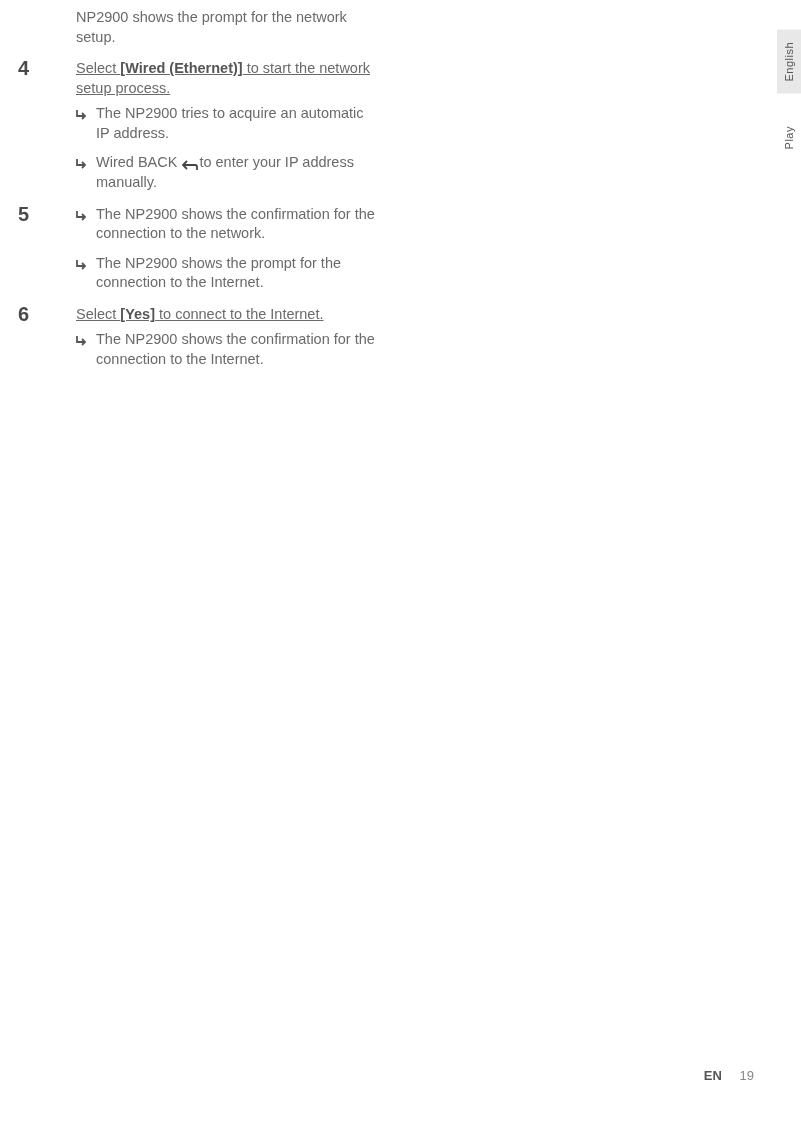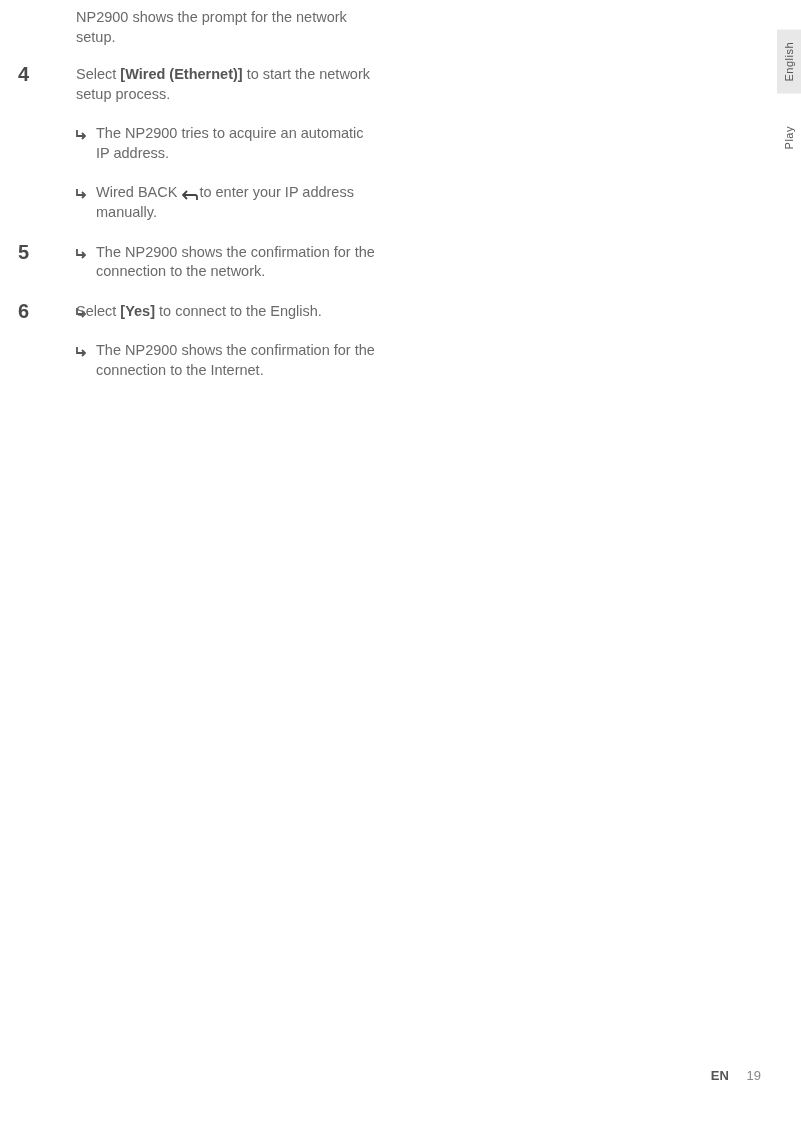--- a/index.html
+++ b/index.html
@@ -17,48 +17,49 @@
     }
     .content {
       padding: 8px 40px 0 40px;
       width: 420px;
     }
     .continuation {
       padding-left: 36px;
       font-size: 14.5px;
       line-height: 1.35;
       color: #6a6a6a;
-      margin-bottom: 18px;
+      margin-bottom: 12px;
     }
     .step {
       margin-bottom: 12px;
       position: relative;
     }
     .step-number {
       position: absolute;
       left: -22px;
       top: -2px;
       font-size: 20px;
       font-weight: bold;
       color: #4a4a4a;
     }
     .step-text {
       padding-left: 0px;
       font-size: 14.5px;
       line-height: 1.35;
       color: #6a6a6a;
       margin-left: 36px;
+      text-decoration: underline;
     }
     .step-text .bold {
       font-weight: bold;
       color: #555;
     }
     .substep {
       margin-left: 56px;
-      margin-top: 20px;
+      margin-top: 6px;
       margin-bottom: 10px;
       font-size: 14.5px;
       line-height: 1.35;
       color: #6a6a6a;
       position: relative;
     }
     .substep-arrow {
       position: absolute;
       left: -20px;
       top: 3px;
@@ -97,21 +98,21 @@
     .tab-english {
       background: #e8e8e8;
     }
     .tab-play {
       background: #fff;
       margin-top: 20px;
     }
     .footer {
       position: absolute;
       bottom: 40px;
-      right: 40px;
+      right: 47px;
       font-size: 13px;
       color: #555;
     }
     .footer-en {
       font-weight: bold;
       margin-right: 14px;
     }
     .footer-page {
       color: #888;
     }
@@ -159,27 +160,28 @@
           </svg>
       </span>
       <span>The NP2900 shows the confirmation for the connection to the network.</span>
     </div>
     <div class="substep">
       <span class="substep-arrow">
         <svg viewBox="0 0 14 12">
             <path d="M1 1 L1 7 L9 7 M6 4 L9 7 L6 10" fill="none" stroke="#555" stroke-width="1.8"></path>
           </svg>
       </span>
+      <span>The NP2900 shows the prompt for the connection to the Internet.</span>
     </div>
   </div>
 
   <div class="step">
     <span class="step-number">6</span>
     <div class="step-text">
-      <span>Select </span><span class="bold">[Yes]</span><span> to connect to the English.</span>
+      <span>Select </span><span class="bold">[Yes]</span><span> to connect to the Internet.</span>
     </div>
     <div class="substep">
       <span class="substep-arrow">
         <svg viewBox="0 0 14 12">
             <path d="M1 1 L1 7 L9 7 M6 4 L9 7 L6 10" fill="none" stroke="#555" stroke-width="1.8"></path>
           </svg>
       </span>
       <span>The NP2900 shows the confirmation for the connection to the Internet.</span>
     </div>
   </div>

